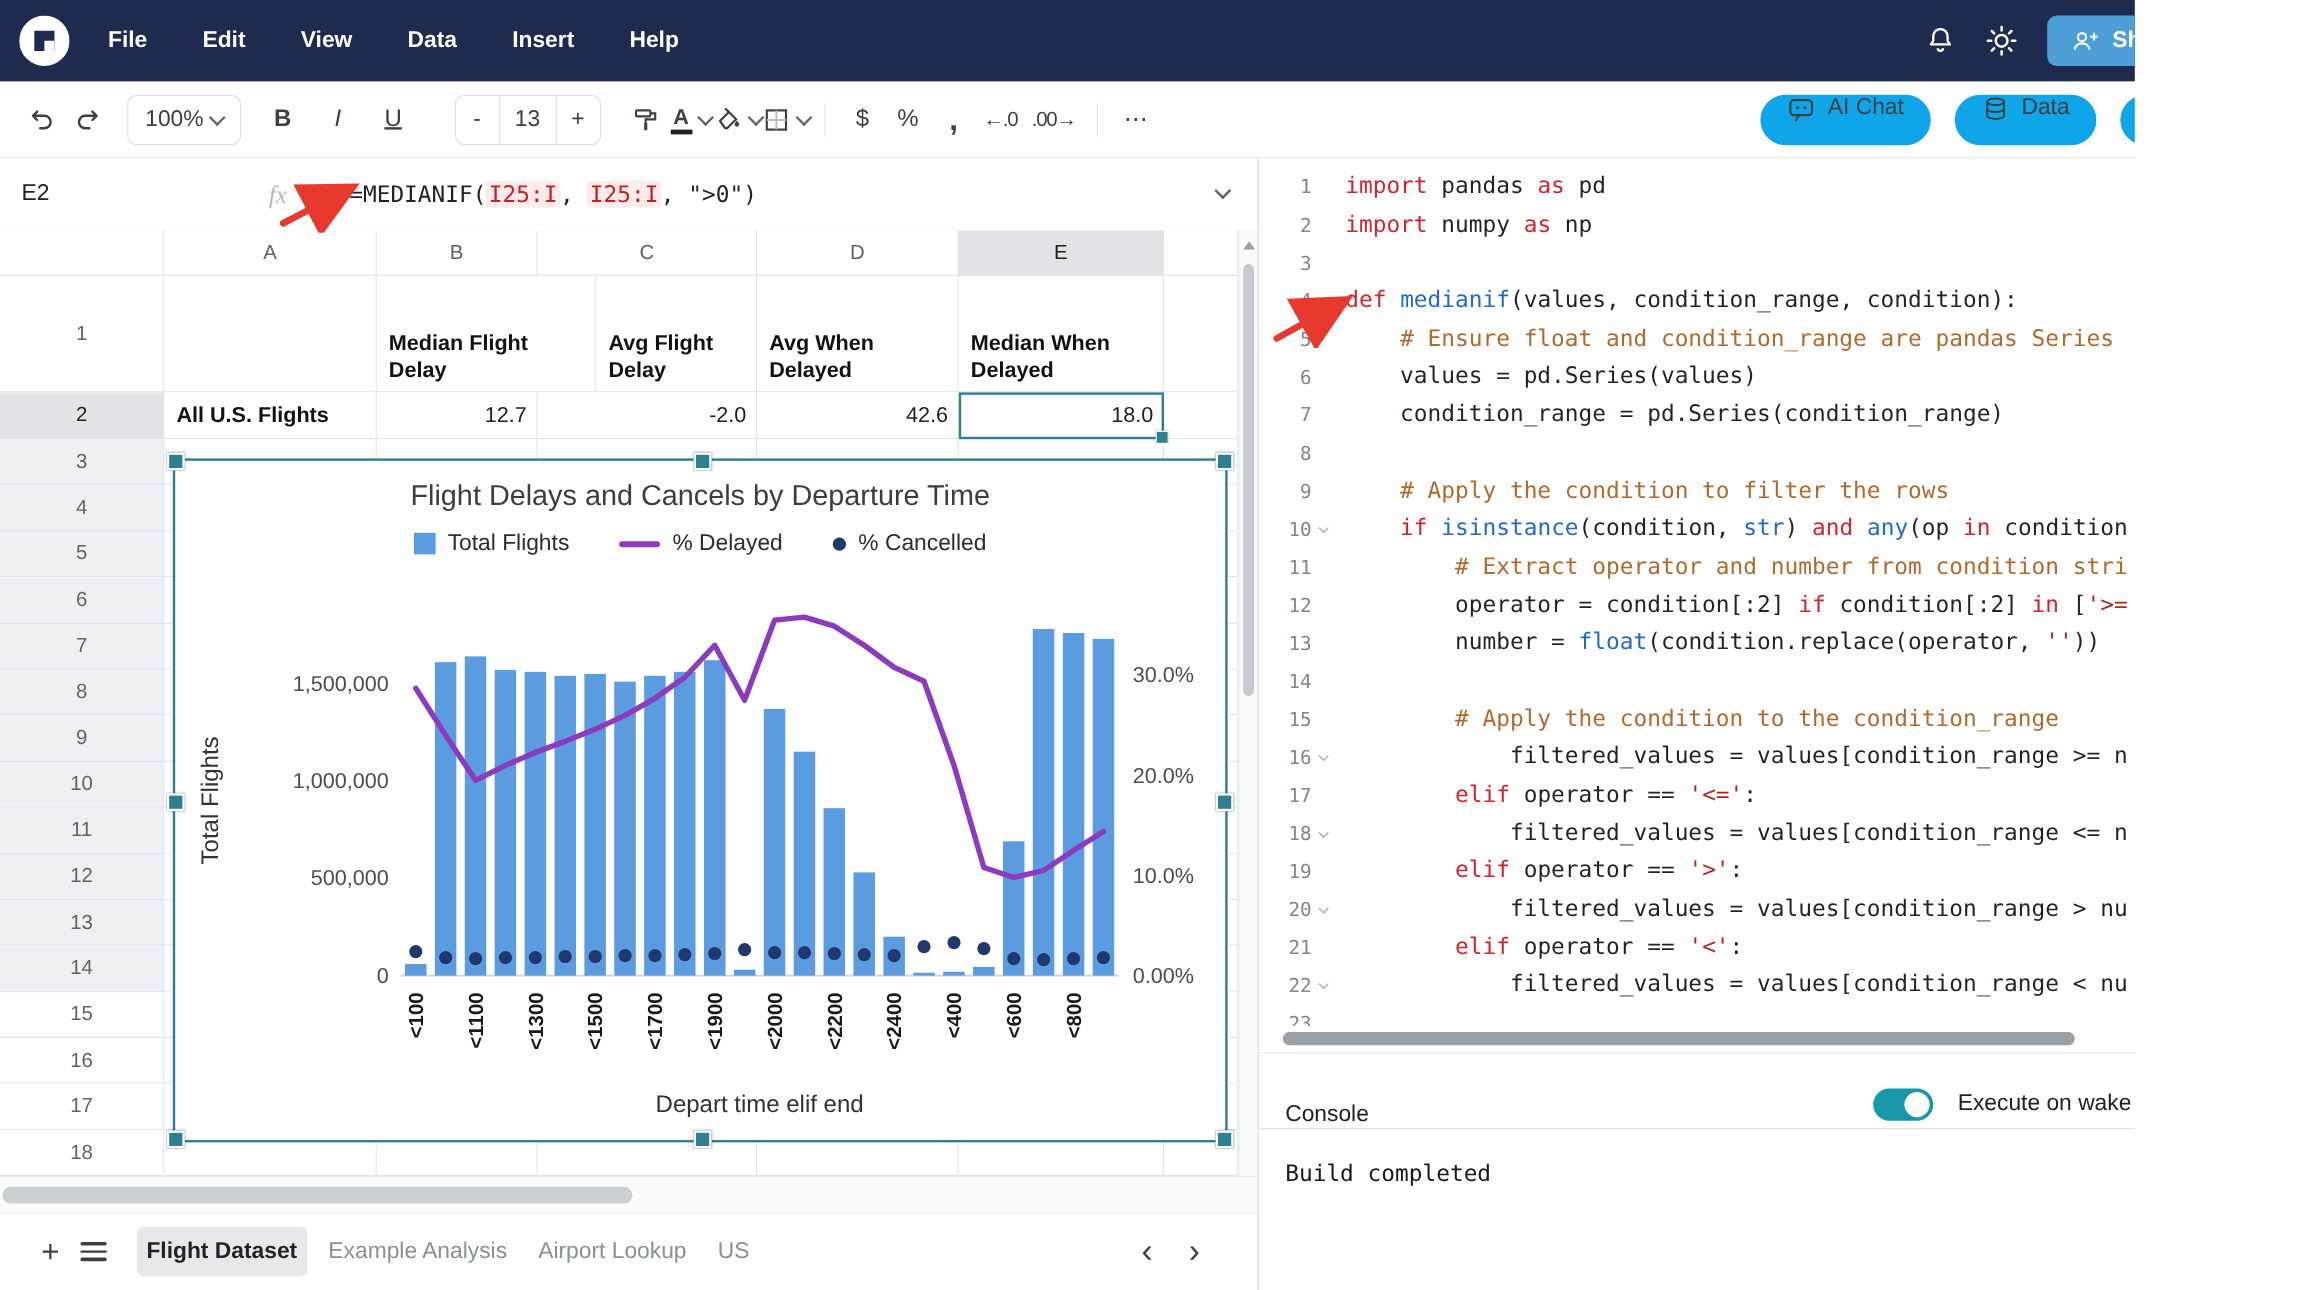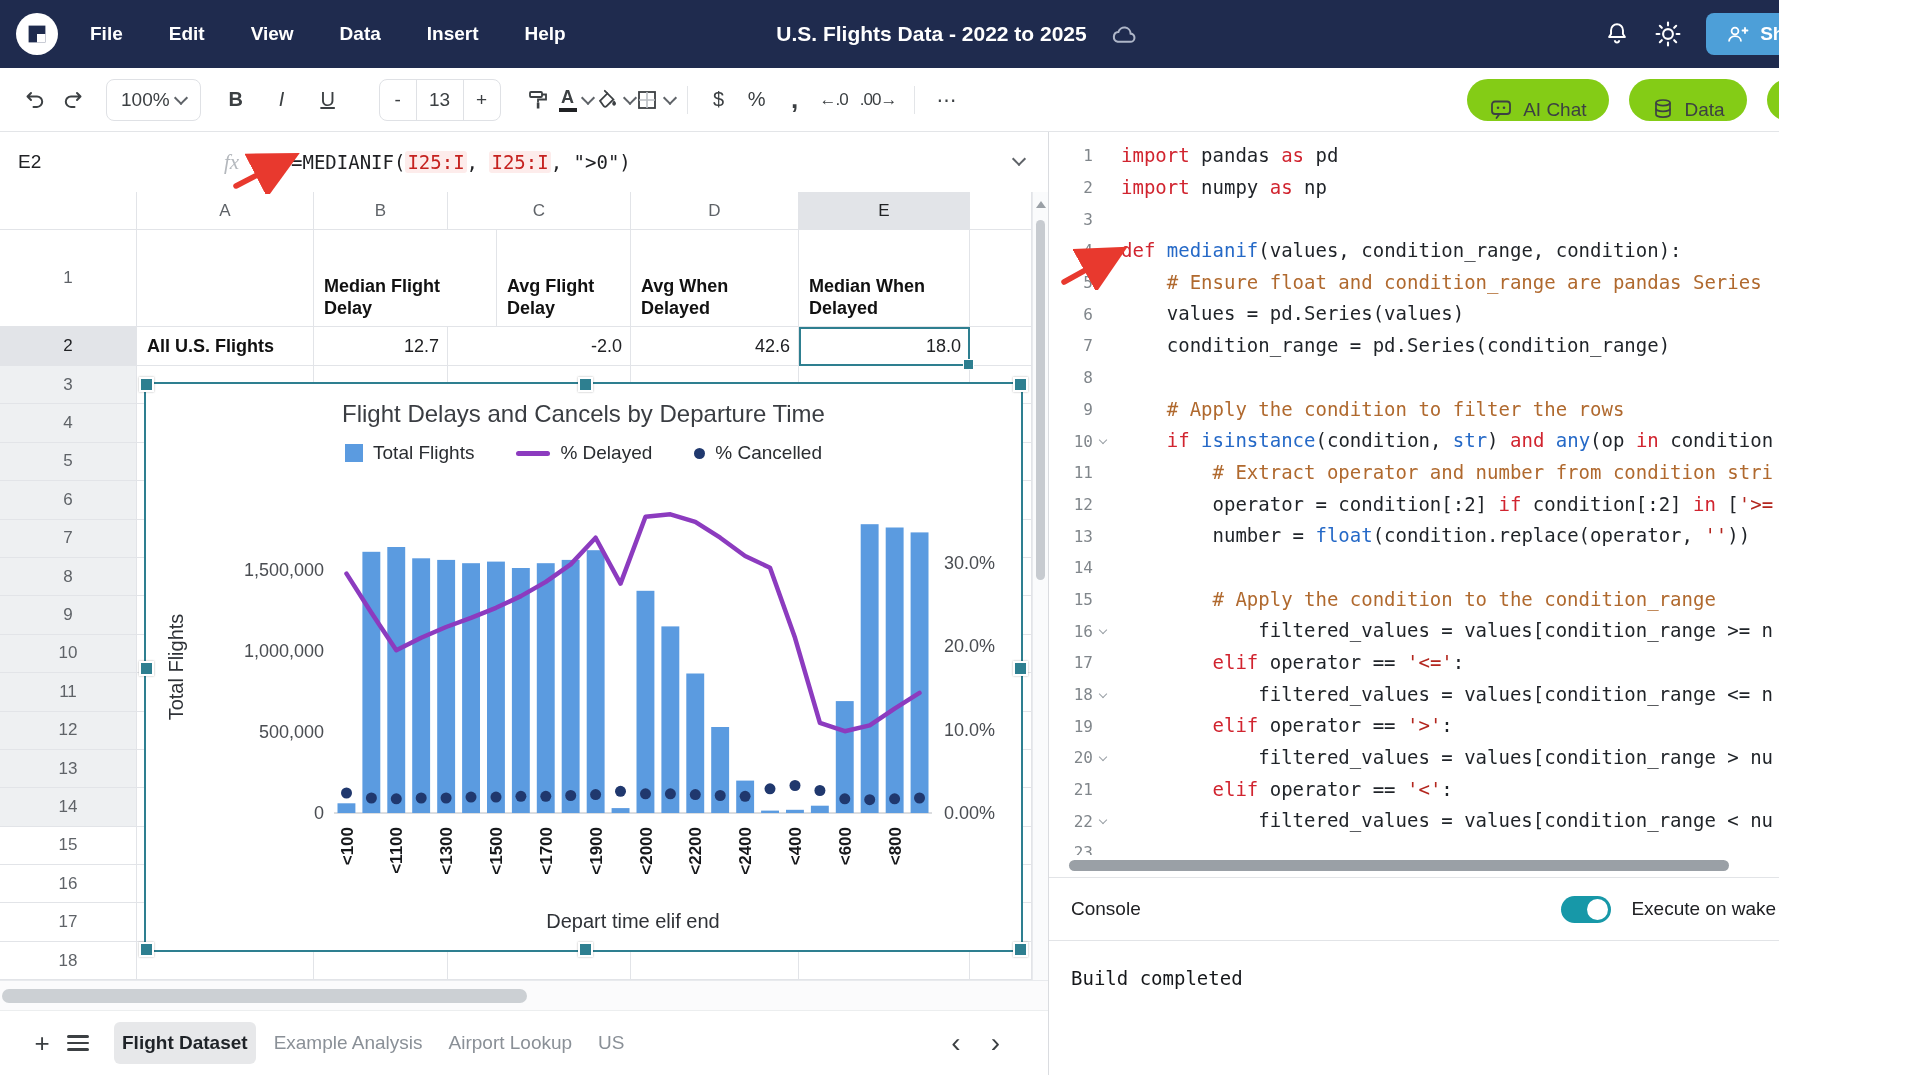--- a/index.html
+++ b/index.html
@@ -35,21 +35,21 @@
               margin:0 18px;overflow:hidden}
   .size-group .seg{display:flex;align-items:center;justify-content:center;font-size:19px;color:#3c4043}
   .size-group .seg.minus,.size-group .seg.plus{width:36px}
   .size-group .seg.val{width:46px;border-left:1px solid #dfe1e5;border-right:1px solid #dfe1e5}
   .dd{display:flex;align-items:center;gap:6px}
   .chev{display:inline-block;width:8px;height:8px;border-right:2px solid #5f6368;
         border-bottom:2px solid #5f6368;transform:rotate(45deg);margin-top:-4px}
   .chev-sm{width:5px;height:5px;border-width:1.5px;border-color:#9aa0a6;margin-top:-2px}
   .txt-icon{font-size:17px;color:#3c4043;letter-spacing:-1px}
   .pills{margin-left:auto;display:flex;gap:20px;padding-right:4px}
-  .pill{height:42px;background:#84cc16;border-radius:21px;display:flex;align-items:flex-end;
+  .pill{height:42px;background:#0ea5e9;border-radius:21px;display:flex;align-items:flex-start;
         gap:10px;padding:0 22px;font-size:19px;color:#3c4043}
   .code-glyph{font-family:"DejaVu Sans Mono",monospace;font-weight:700;font-size:16px}
   .a-under{display:flex;flex-direction:column;align-items:center;line-height:1}
   .a-under b{font-size:18px;font-weight:700;color:#3c4043}
   .a-under i{display:block;width:18px;height:4px;background:#202124;margin-top:2px}
 
   
   .left-panel{position:absolute;left:0;top:132px;width:1048px;height:943px;background:#fff}
   .formula-bar{position:absolute;left:0;top:0;width:100%;height:60px;border-bottom:1px solid #e0e3e6;background:#fff}
   .cellref{position:absolute;left:18px;top:0;height:60px;line-height:60px;font-size:19px;color:#202124}
@@ -133,21 +133,21 @@
   .lnum{font-family:"DejaVu Sans Mono",monospace;font-size:16px;color:#80868b;min-width:26px;text-align:right}
   .fold{width:13px;display:flex;align-items:center;justify-content:center}
   .code-lines{position:absolute;left:62px;top:8px;right:0}
   .cln{height:31.7px;line-height:31.7px;white-space:pre;overflow:hidden;
        font-family:"DejaVu Sans Mono",monospace;font-size:19px;color:#1f2328;padding-left:10px}
   .kw{color:#d1242f}.com{color:#b0692e}.str{color:#b3261e}.bi{color:#2569c7}
   .codebar{position:absolute;left:0;top:723px;width:100%;height:22px}
   .cb-thumb{position:absolute;left:20px;top:5px;width:660px;height:11px;border-radius:6px;background:#9aa0a6}
 
   .console-header{position:absolute;left:0;top:745px;width:100%;height:63px;border-top:1px solid #e2e4e7;
-                  display:flex;align-items:center;padding:0 28px 0 22px;box-sizing:border-box}
+                  display:flex;align-items:flex-end;padding:0 28px 0 22px;box-sizing:border-box}
   .console-label{font-size:19px;font-weight:500;color:#202124}
   .console-right{margin-left:auto;display:flex;align-items:center;gap:20px}
   .toggle{width:50px;height:27px;border-radius:14px;background:#1798a8;position:relative}
   .toggle .knob{position:absolute;right:3px;top:3px;width:21px;height:21px;border-radius:50%;background:#fff}
   .toggle-label{font-size:19px;color:#202124}
   .run-btn{display:flex;align-items:center;gap:9px;background:#eef0f3;border-radius:8px;
            padding:9px 18px;font-size:19px;color:#111}
   .play{width:0;height:0;border-left:11px solid #1f2328;border-top:6.5px solid transparent;
         border-bottom:6.5px solid transparent}
   .console-output{position:absolute;left:0;top:808px;width:100%;height:135px;border-top:1px solid #e2e4e7;
@@ -168,26 +168,20 @@
       <path d="M12 12h16v16H12z" fill="#1f2b4e"></path>
       <path d="M20 20h8v8h-8z" fill="#ffffff"></path>
     </svg>
     <div class="menus">
       <span>File</span>
       <span>Edit</span>
       <span>View</span>
       <span>Data</span>
       <span>Insert</span>
       <span>Help</span>
-    </div>
-    <div class="tb-center">
-      <span class="tb-title">U.S. Flights Data - 2022 to 2025</span>
-      <svg width="30" height="24" viewBox="0 0 24 20">
-        <path d="M7 16.5h10.3a3.4 3.4 0 0 0 .4-6.8A5.2 5.2 0 0 0 7.5 8.4 4.1 4.1 0 0 0 7 16.5z" fill="none" stroke="#aeb6c8" stroke-width="1.7"></path>
-      </svg>
     </div>
     <div class="tb-right">
       <svg width="26" height="26" viewBox="0 0 24 24">
         <path d="M12 3a5.5 5.5 0 0 0-5.5 5.5V12l-1.8 2.8h14.6L17.5 12V8.5A5.5 5.5 0 0 0 12 3z" fill="none" stroke="#fff" stroke-width="1.8" stroke-linejoin="round"></path>
         <path d="M10 17.8a2 2 0 0 0 4 0" fill="none" stroke="#fff" stroke-width="1.8"></path>
       </svg>
       <svg width="28" height="28" viewBox="0 0 24 24">
         <circle cx="12" cy="12" r="4.2" fill="none" stroke="#fff" stroke-width="1.8"></circle>
         <g stroke="#fff" stroke-width="1.8" stroke-linecap="round">
           <path d="M12 2.2v2.4M12 19.4v2.4M2.2 12h2.4M19.4 12h2.4M5 5l1.7 1.7M17.3 17.3 19 19M19 5l-1.7 1.7M6.7 17.3 5 19"></path>

